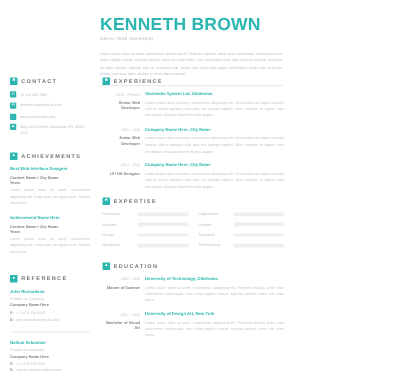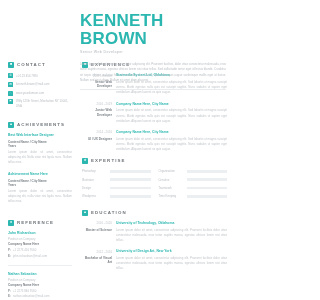--- a/index.html
+++ b/index.html
@@ -14,21 +14,21 @@
   }
   .page { position: relative; width: 233px; height: 300px; background: #fff; display: flex; }
 
   
   .sidebar { width: 80px; flex: 0 0 80px; padding: 62px 8px 6px 8px; }
   .main { flex: 1; padding: 10px 6px 6px 2px; }
 
   
   .header { position: absolute; left: 80px; top: 12px; width: 148px; }
   .name {
-    font-size: 17px; font-weight: bold; color: #2bb7b0;
+    font-size: 14px; font-weight: bold; color: #2bb7b0;
     letter-spacing: 0.2px; line-height: 1.05;
   }
   .role { font-size: 3.6px; color: #b3b8bc; letter-spacing: 0.35px; margin-top: 2.5px; }
   .intro {
     margin-top: 7px; font-size: 2.9px; color: #b9bec2; line-height: 1.75;
     text-align: justify; width: 146px;
   }
   .header-rule { margin-top: 6px; border-top: 0.5px solid #e9ecee; width: 146px; }
 
   

